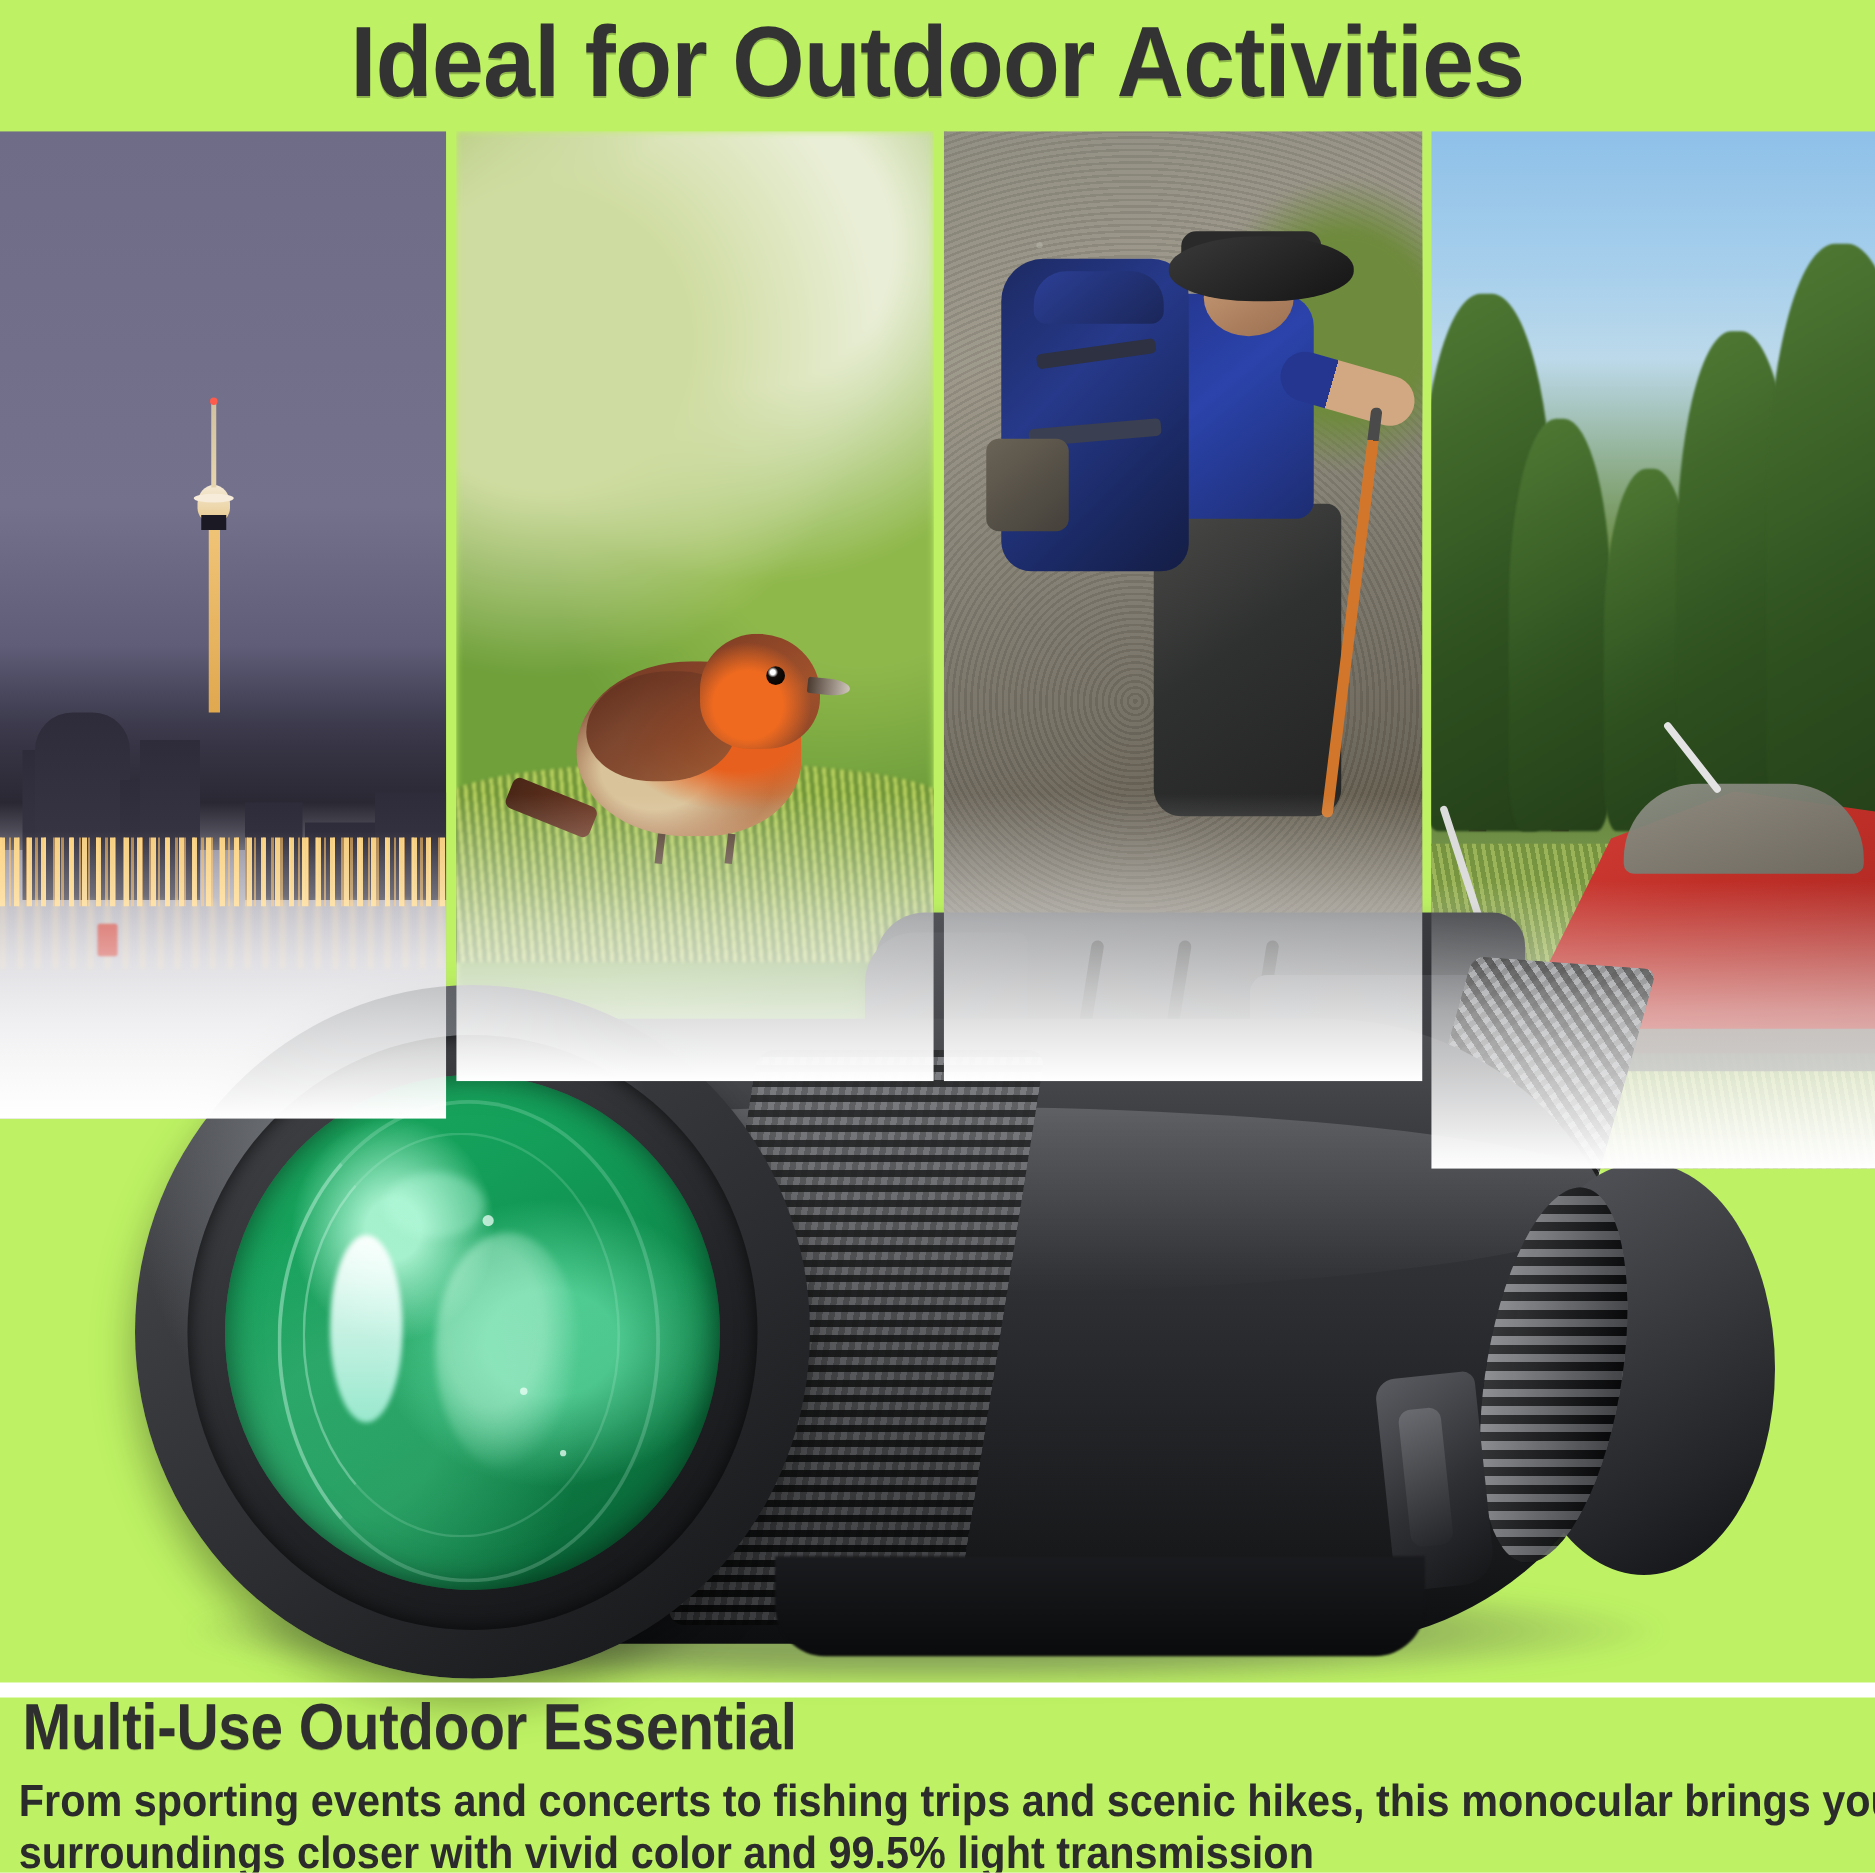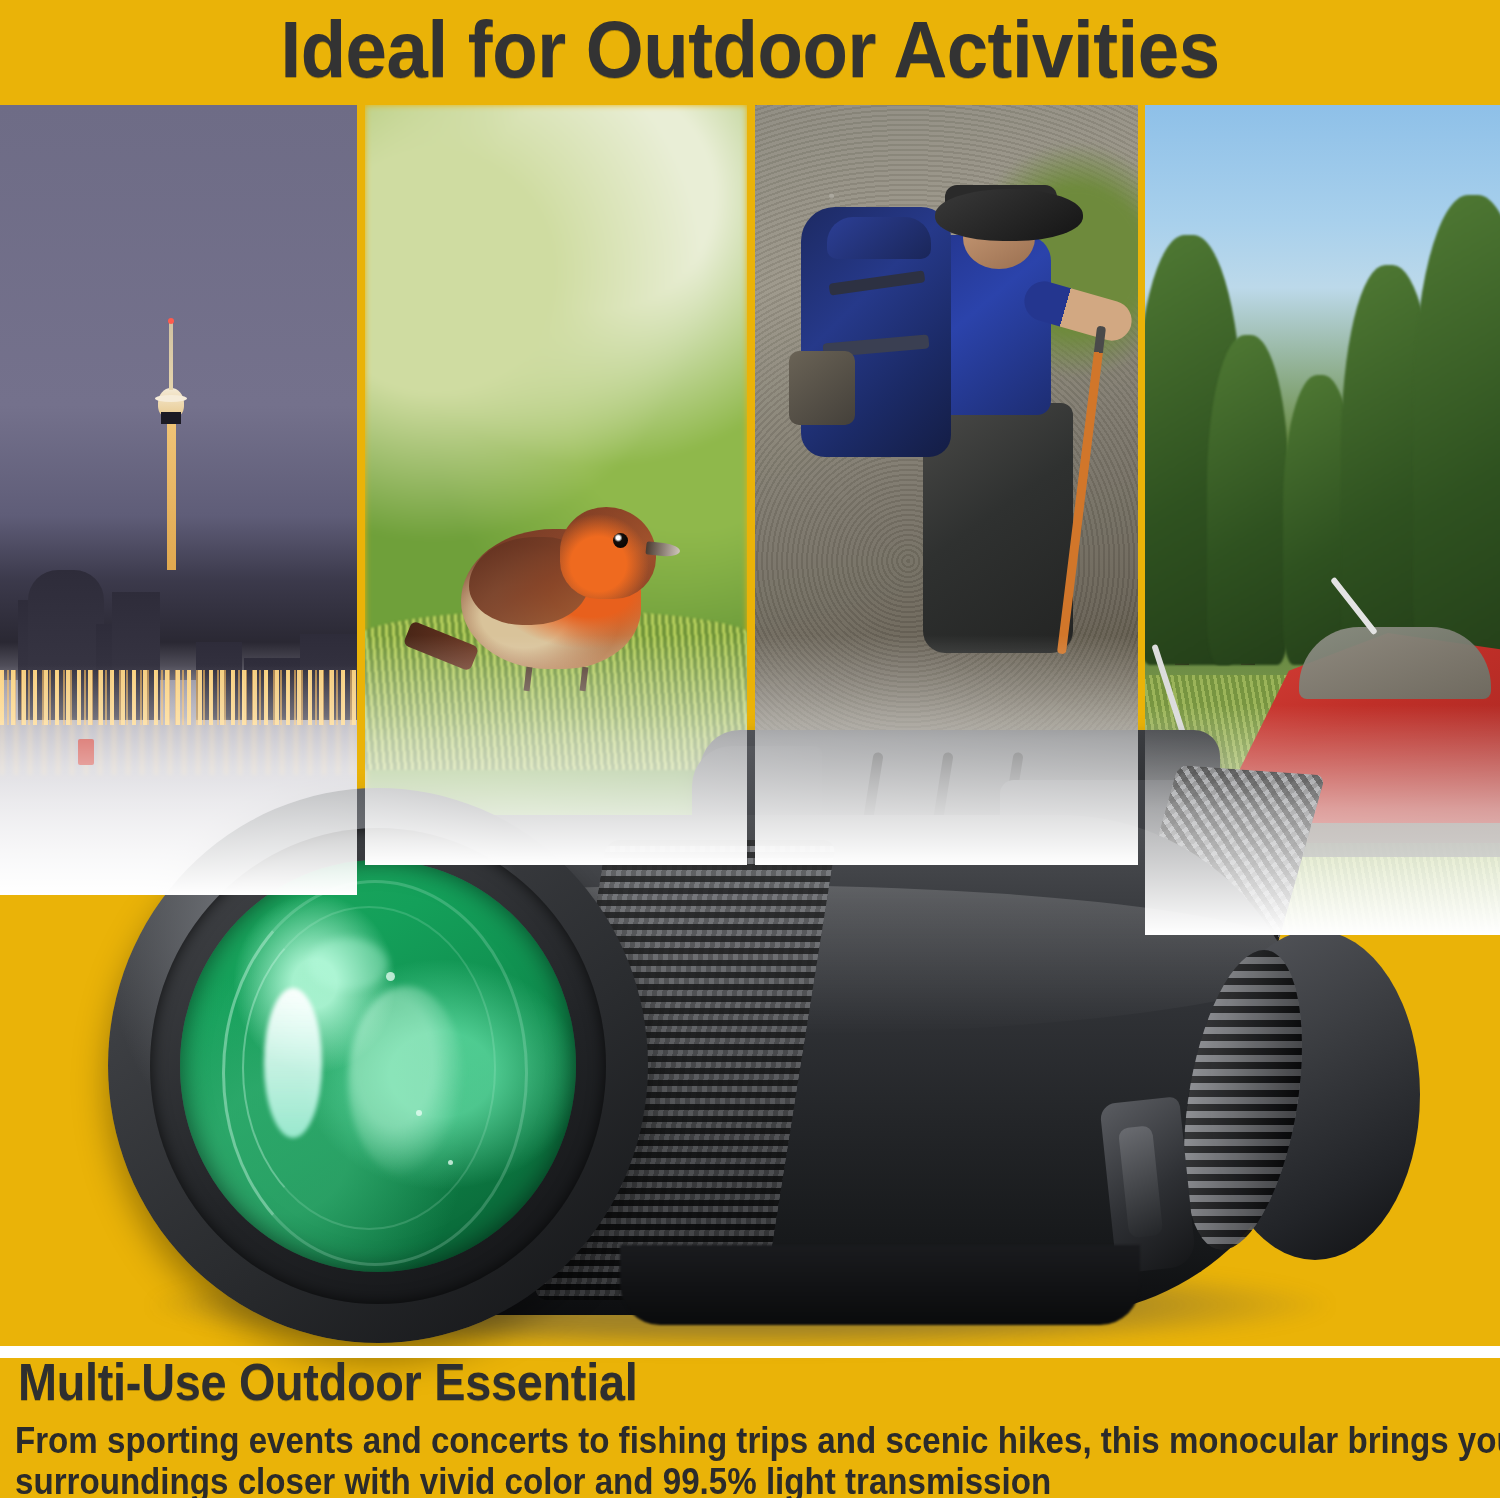--- a/index.html
+++ b/index.html
@@ -2,21 +2,21 @@
 <html><head>
 <meta charset="utf-8">
 <style>
   html,body{margin:0;padding:0;}
   body{
     width:1500px;height:1498px;overflow:hidden;
     background:#ffffff;
     font-family:"Liberation Sans", sans-serif;
     position:relative;
   }
-  .stage{position:absolute;inset:0;background:#eab308;padding-left:32px;}
+  .stage{position:absolute;inset:0;background:#bef264;padding-left:32px;}
 
   
   .headline{
     position:absolute;left:0;top:0;width:1500px;height:100px;
     display:flex;align-items:center;justify-content:center;
     font-size:80px;font-weight:700;letter-spacing:-0.5px;
     color:#333333;
     transform:scaleX(0.93);transform-origin:50% 50%;
     white-space:nowrap;
     text-shadow:0 1px 0 rgba(0,0,0,.25);

